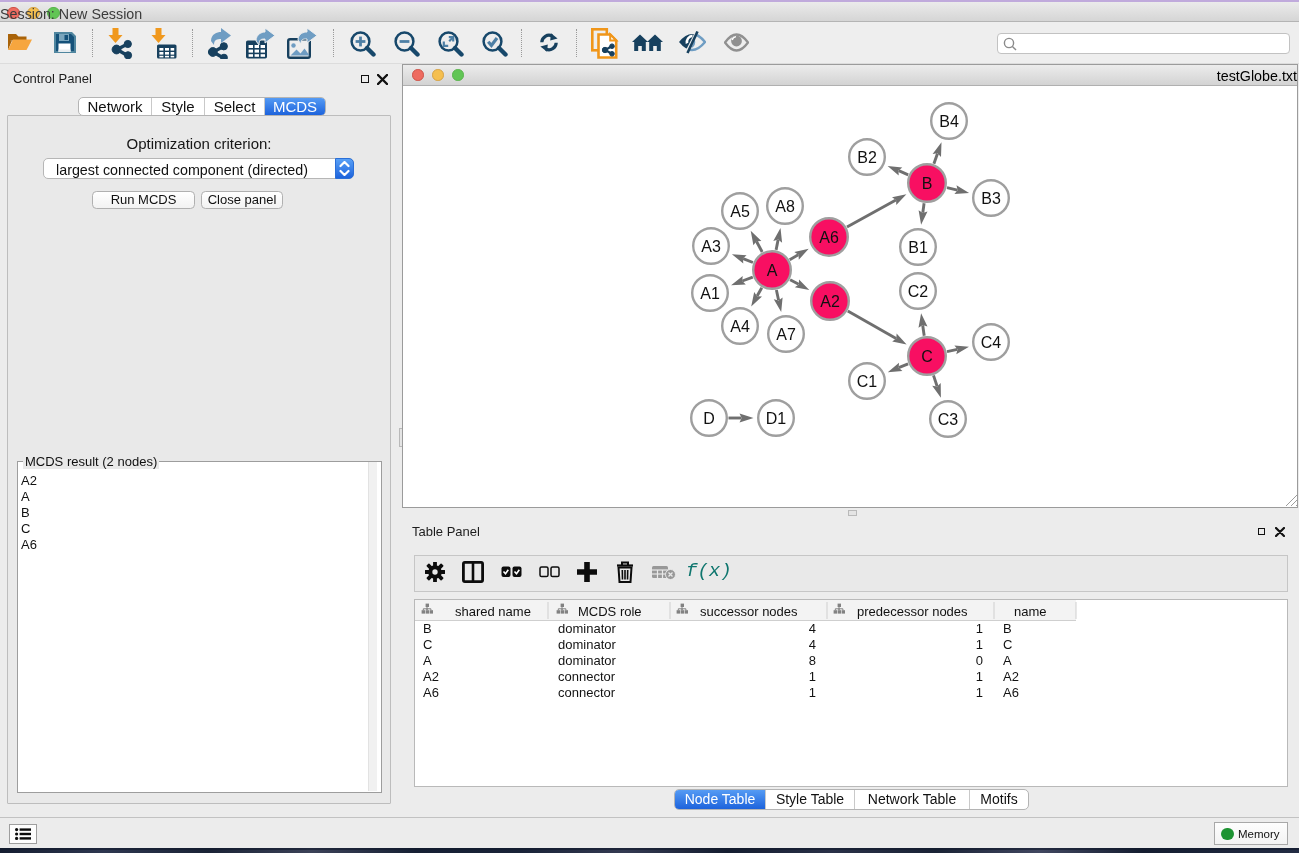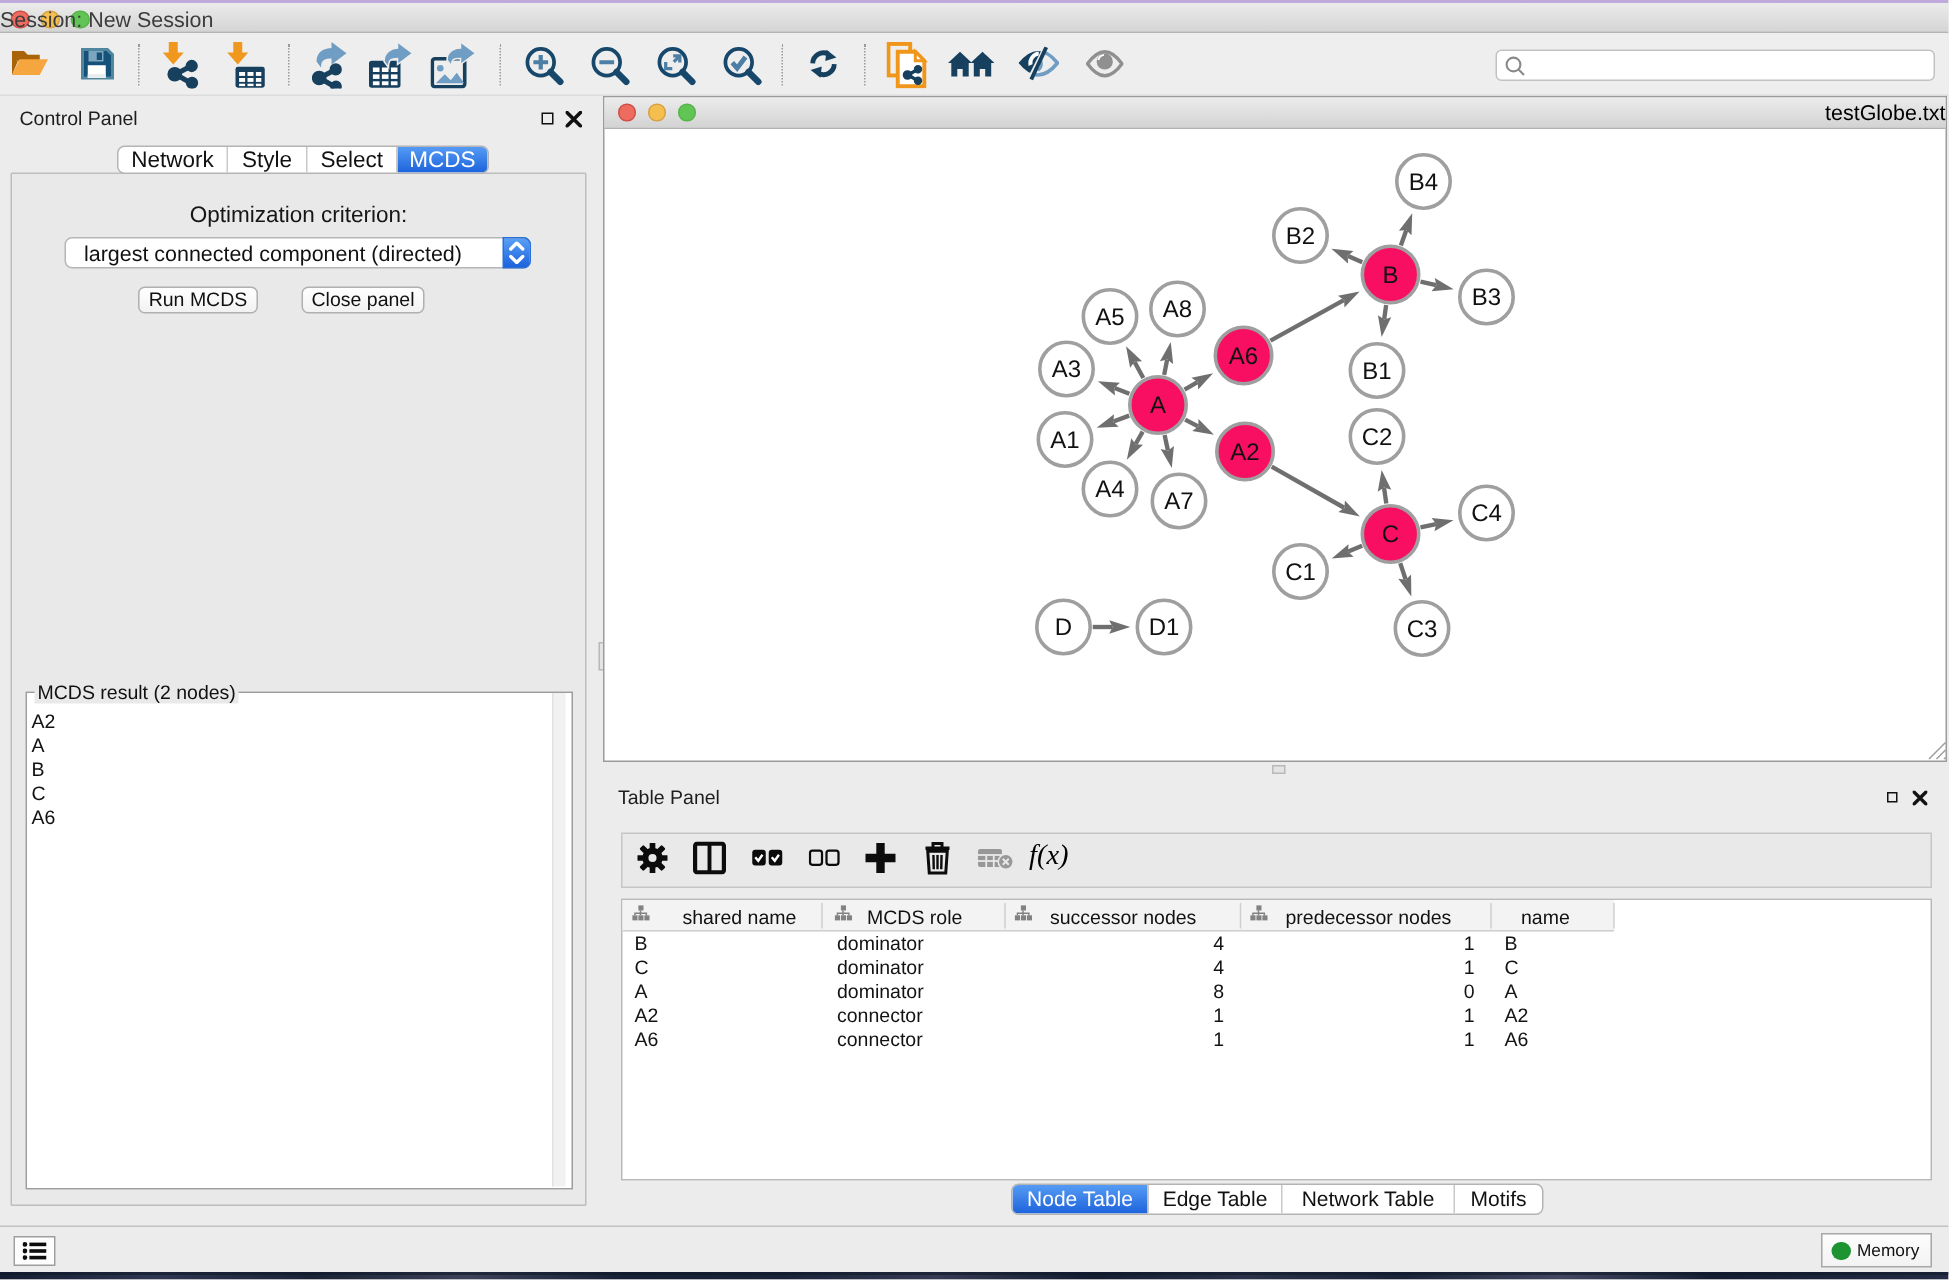--- a/index.html
+++ b/index.html
@@ -197,21 +197,21 @@
 <div class="abs" style="left:8px;top:135px;width:382px;text-align:center;font-size:15px;color:#161616">Optimization criterion:</div>
 
 <div class="abs" style="left:43px;top:158px;width:311px;height:21px;background:#fff;border:1px solid #b6b6b6;border-radius:5px"></div>
 <div class="abs" style="left:335px;top:158px;width:19px;height:21px;background:linear-gradient(#58a0f6,#1d63dc);border-radius:0 5px 5px 0;border:1px solid #2a6fd8"></div>
 <svg class="abs" style="left:338px;top:161px" width="13" height="15" viewBox="0 0 13 15">
  <path d="M2.5,5 L6.5,1 L10.5,5" fill="none" stroke="#fff" stroke-width="2.2" stroke-linecap="round" stroke-linejoin="round"></path>
  <path d="M2.5,10 L6.5,14 L10.5,10" fill="none" stroke="#fff" stroke-width="2.2" stroke-linecap="round" stroke-linejoin="round"></path>
 </svg>
 <div class="abs" style="left:56px;top:161.5px;font-size:14.3px;color:#111">largest connected component (directed)</div>
 
-<div class="btn" style="left:92px;top:190.5px;width:80px;height:18px">Run MCDS</div>
+<div class="btn" style="left:92px;top:190.5px;width:103px;height:18px">Run MCDS</div>
 <div class="btn" style="left:201px;top:190.5px;width:82px;height:18px">Close panel</div>
 
 <div class="abs" style="left:17px;top:461px;width:365px;height:332px;border:1px solid #9d9d9d;background:#fff"></div>
 <div class="abs" style="left:368px;top:462px;width:9px;height:329px;background:#f1f1f1;border-left:1px solid #e2e2e2"></div>
 <div class="abs" style="left:23px;top:454px;background:#e9e9e9;padding:0 2px;font-size:13px;color:#111">MCDS result (2 nodes)</div>
 <div class="abs" style="left:21px;top:473px;font-size:13px;color:#111;line-height:16px">A2<br>A<br>B<br>C<br>A6</div>
 
 <div class="abs" style="left:399px;top:428px;width:7px;height:19px;background:#e4e4e4;border:1px solid #b9b9b9"></div>
 <div class="abs" style="left:848px;top:510px;width:9px;height:6px;background:#e4e4e4;border:1px solid #b9b9b9"></div>
 
@@ -356,21 +356,21 @@
  </g>
  <g stroke="#e9e9e9" stroke-width="1.2">
   <line x1="0" y1="4" x2="16" y2="4"></line>
       <line x1="0" y1="8" x2="16" y2="8"></line>
   <line x1="5.5" y1="4" x2="5.5" y2="12"></line>
       <line x1="10.5" y1="4" x2="10.5" y2="12"></line>
  </g>
  <circle cx="18.5" cy="8.5" r="5" fill="#989898" stroke="#e9e9e9" stroke-width="1"></circle>
  <path d="M16.5,6.5 l4,4 m0,-4 l-4,4" stroke="#e9e9e9" stroke-width="1.3"></path>
 </svg>
-<div class="abs" style="left:686px;top:560px;font-family:Liberation Serif, serif;font-style:italic;font-size:19px;color:#000000">f(x)</div>
+<div class="abs" style="left:686px;top:560px;font-family:Liberation Mono, monospace;font-style:italic;font-size:19px;color:#0f766e">f(x)</div>
 
 <div class="abs" style="left:414px;top:599px;width:874px;height:188px;background:#fff;border:1px solid #b9b9b9"></div>
 <div class="abs" style="left:415px;top:600px;width:661px;height:21px;background:#f3f3f3;border-bottom:1px solid #cfcfcf"></div>
 <svg class="abs" style="left:415px;top:600px" width="874" height="21">
  <g stroke="#cfcfcf">
       <line x1="133" y1="2" x2="133" y2="19"></line>
       <line x1="255" y1="2" x2="255" y2="19"></line>
       <line x1="412" y1="2" x2="412" y2="19"></line>
       <line x1="579" y1="2" x2="579" y2="19"></line>
       <line x1="661" y1="2" x2="661" y2="19"></line>
@@ -416,21 +416,21 @@
 <div class="abs" style="left:415px;top:621px;font-size:13px;color:#131313;line-height:16px">
  <div class="abs" style="left:8px;width:120px">B<br>C<br>A<br>A2<br>A6</div>
  <div class="abs" style="left:143px;width:120px">dominator<br>dominator<br>dominator<br>connector<br>connector</div>
  <div class="abs" style="left:255px;width:146px;text-align:right">4<br>4<br>8<br>1<br>1</div>
  <div class="abs" style="left:412px;width:156px;text-align:right">1<br>1<br>0<br>1<br>1</div>
  <div class="abs" style="left:588px;width:120px">B<br>C<br>A<br>A2<br>A6</div>
 </div>
 
 <div class="seg" style="left:674px;top:788.5px;width:355px;height:21px;font-size:14px">
  <div class="on" style="width:90px">Node Table</div>
-    <div style="width:89px">Edge Table</div>
+    <div style="width:89px">Style Table</div>
     <div style="width:115px">Network Table</div>
     <div style="flex:1">Motifs</div>
 </div>
 
 <div class="abs" style="left:0;top:817px;width:1299px;height:32px;background:#ececec;border-top:1px solid #c2c2c2"></div>
 <div class="abs" style="left:9px;top:824px;width:28px;height:20px;background:#fdfdfd;border:1px solid #9e9e9e"></div>
 <svg class="abs" style="left:15px;top:828px" width="16" height="12" viewBox="0 0 16 12">
  <g fill="#0c0c0c">
   <circle cx="1.6" cy="1.6" r="1.6"></circle>
       <circle cx="1.6" cy="6" r="1.6"></circle>

